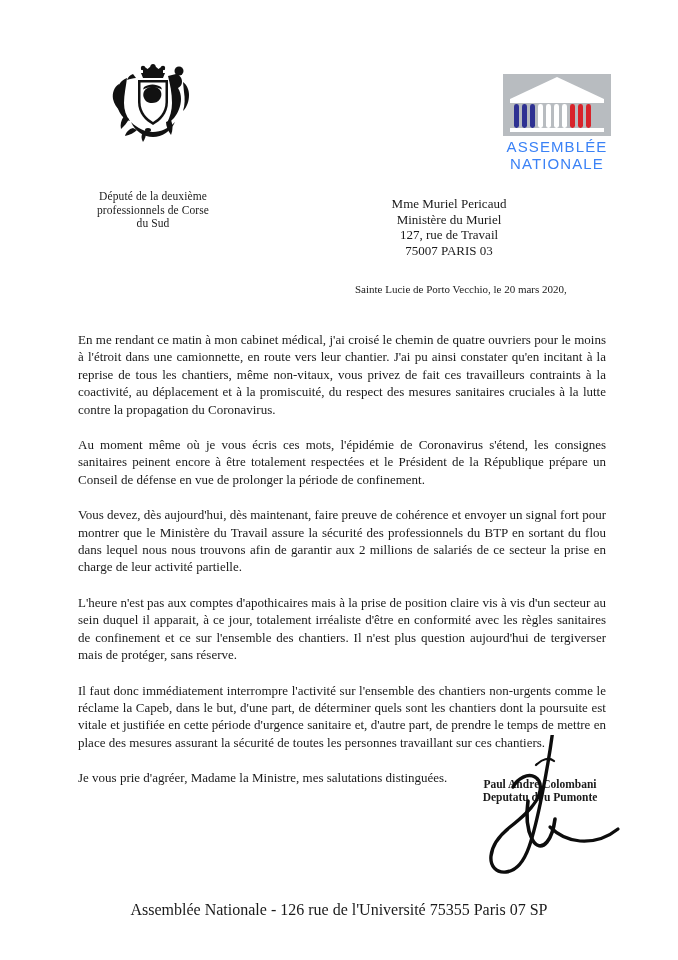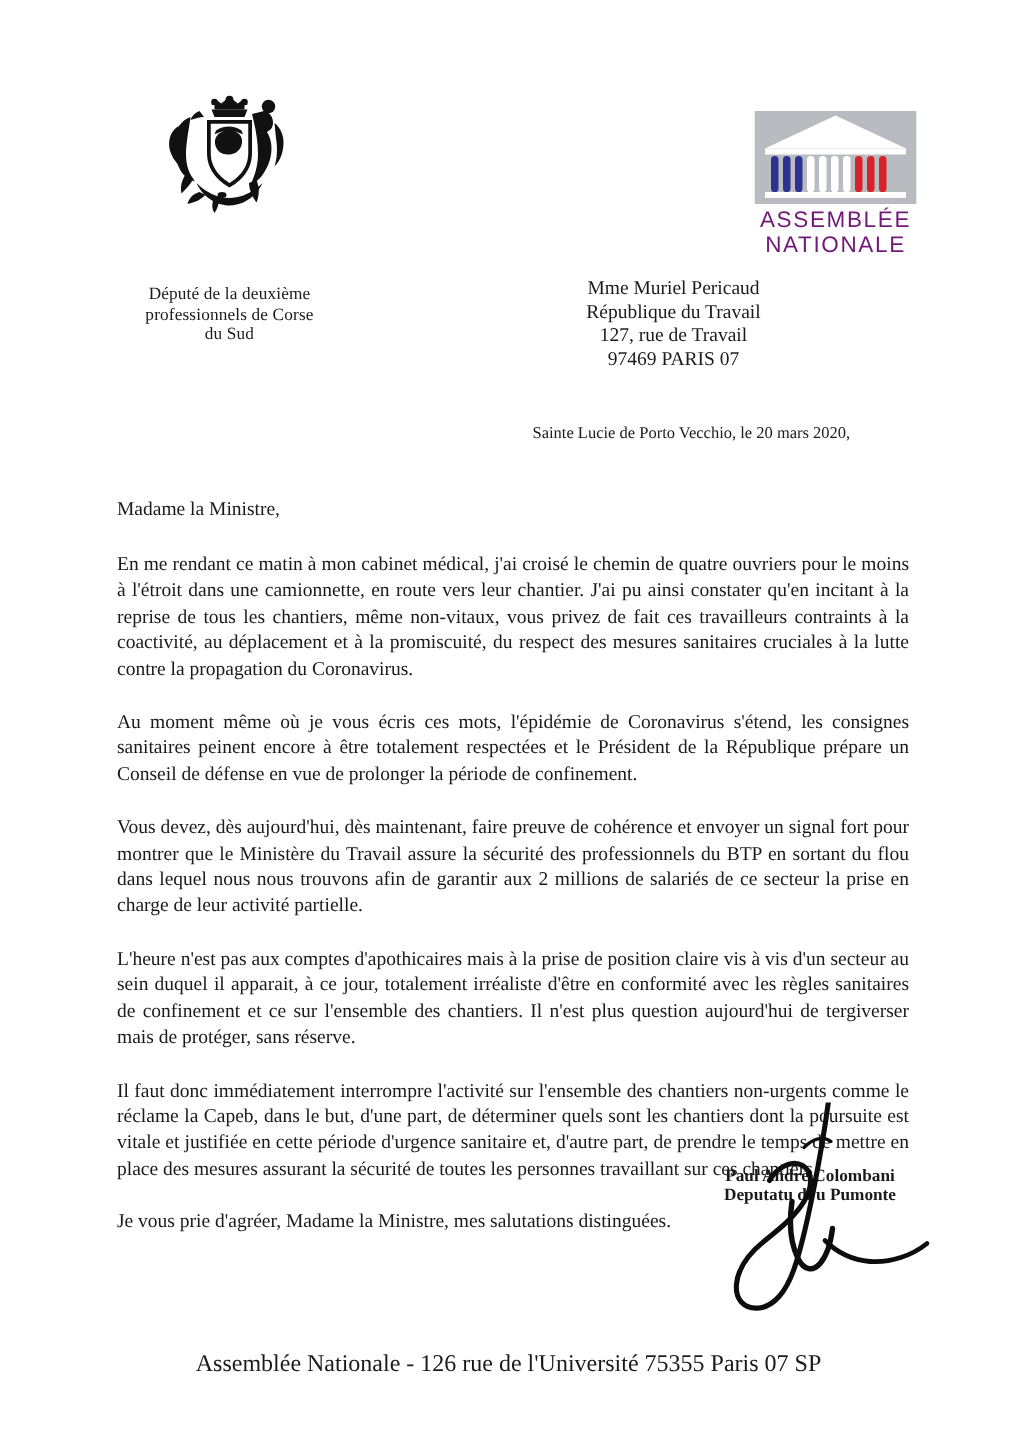--- a/index.html
+++ b/index.html
@@ -70,28 +70,28 @@
     display: block;
     margin: 0 auto;
   }
   .an-words {
     margin-top: 3px;
     font-family: "Liberation Sans", "DejaVu Sans", sans-serif;
     font-size: 15px;
     line-height: 16.5px;
     font-weight: 400;
     letter-spacing: 1.1px;
-    color: #701a75;
+    color: #3b82f6;
     white-space: nowrap;
   }
 
   
   .recipient {
     position: absolute;
-    top: 184px;
+    top: 196px;
     left: 0;
     width: 628px;
     text-align: center;
     font-size: 13px;
     line-height: 15.6px;
   }
   .recipient > div { }
   .recipient-inner {
     display: inline-block;
     text-align: center;
@@ -255,30 +255,29 @@
       <div class="an-words">
         <div>ASSEMBLÉE</div>
         <div>NATIONALE</div>
       </div>
     </div>
   </div>
 
   <div class="recipient">
     <div class="recipient-inner">
       <div>Mme Muriel Pericaud</div>
-      <div>République du Travail</div>
+      <div>Ministère du Muriel</div>
       <div>127, rue de Travail</div>
-      <div>97469 PARIS 07</div>
+      <div>75007 PARIS 03</div>
     </div>
   </div>
 
   <div class="dateline">Sainte Lucie de Porto Vecchio, le 20 mars 2020,</div>
 
   <div class="body-text">
-    <div class="salutation">Madame la Ministre,</div>
     <p class="para">En me rendant ce matin à mon cabinet médical, j'ai croisé le chemin de quatre ouvriers pour le moins à l'étroit dans une camionnette, en route vers leur chantier. J'ai pu ainsi constater qu'en incitant à la reprise de tous les chantiers, même non-vitaux, vous privez de fait ces travailleurs contraints à la coactivité, au déplacement et à la promiscuité, du respect des mesures sanitaires cruciales à la lutte contre la propagation du Coronavirus.</p>
     <p class="para">Au moment même où je vous écris ces mots, l'épidémie de Coronavirus s'étend, les consignes sanitaires peinent encore à être totalement respectées et le Président de la République prépare un Conseil de défense en vue de prolonger la période de confinement.</p>
     <p class="para">Vous devez, dès aujourd'hui, dès maintenant, faire preuve de cohérence et envoyer un signal fort pour montrer que le Ministère du Travail assure la sécurité des professionnels du BTP en sortant du flou dans lequel nous nous trouvons afin de garantir aux 2 millions de salariés de ce secteur la prise en charge de leur activité partielle.</p>
     <p class="para">L'heure n'est pas aux comptes d'apothicaires mais à la prise de position claire vis à vis d'un secteur au sein duquel il apparait, à ce jour, totalement irréaliste d'être en conformité avec les règles sanitaires de confinement et ce sur l'ensemble des chantiers. Il n'est plus question aujourd'hui de tergiverser mais de protéger, sans réserve.</p>
     <p class="para">Il faut donc immédiatement interrompre l'activité sur l'ensemble des chantiers non-urgents comme le réclame la Capeb, dans le but, d'une part, de déterminer quels sont les chantiers dont la poursuite est vitale et justifiée en cette période d'urgence sanitaire et, d'autre part, de prendre le temps de mettre en place des mesures assurant la sécurité de toutes les personnes travaillant sur ces chantiers.</p>
     <div class="closing">Je vous prie d'agréer, Madame la Ministre, mes salutations distinguées.</div>
   </div>
 
   <div class="signature-area">
     <div class="sig-name">Paul André Colombani</div>

